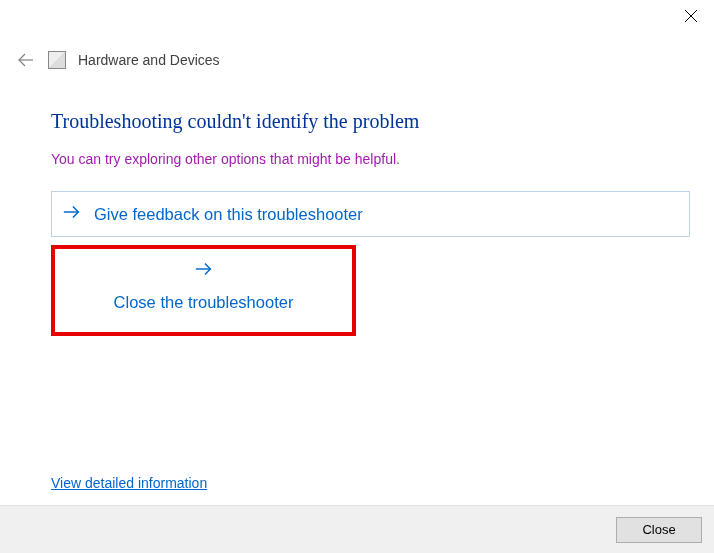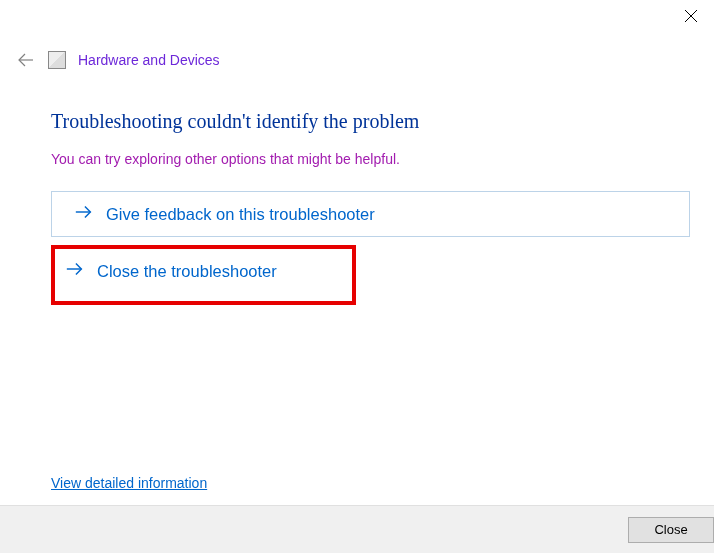--- a/index.html
+++ b/index.html
@@ -37,21 +37,21 @@
       cursor: pointer;
     }
     .back-btn svg { stroke: #808080; stroke-width: 1.2; fill: none; }
     .header-icon {
       width: 18px; height: 18px;
       border: 1px solid #888;
       background: linear-gradient(135deg, #eee 50%, #ddd 50%);
     }
     .header-title {
       font-size: 14px;
-      color: #6d28d9;
+      color: #404040;
     }
     .content {
       position: absolute;
       top: 110px; left: 51px; right: 24px;
     }
     .main-heading {
       font-size: 20px;
       color: #003399;
       font-weight: 400;
       margin-bottom: 18px;
@@ -59,21 +59,21 @@
     }
     .sub-text {
       font-size: 14px;
       color: #a21caf;
       margin-bottom: 24px;
     }
     .option-row {
       display: flex;
       align-items: center;
       gap: 12px;
-      padding: 12px 22px;
+      padding: 12px 10px;
       cursor: pointer;
     }
     .option-row.boxed {
       border: 1px solid #bcd3e8;
     }
     .option-arrow svg {
       width: 20px; height: 16px;
       stroke: #0066cc; stroke-width: 1.6; fill: none;
     }
     .option-text {
@@ -81,39 +81,41 @@
       color: #0066cc;
     }
     .highlight-box {
       border: 4px solid #e60000;
       margin-top: 8px;
       padding: 6px 2px 14px 2px;
       width: 305px;
     }
     .highlight-box .option-row {
       padding: 6px 8px;
+      flex-direction: column;
     }
     .detailed-link {
       position: absolute;
       left: 51px;
       bottom: 62px;
       font-size: 14px;
       color: #0066cc;
       cursor: pointer;
       text-decoration: underline;
     }
     .footer {
       position: absolute;
       bottom: 0; left: 0; right: 0;
       height: 48px;
       background: #f0f0f0;
       border-top: 1px solid #e0e0e0;
       display: flex;
       justify-content: flex-end;
       align-items: center;
+      padding-right: 12px;
     }
     .footer-close-btn {
       width: 86px;
       height: 26px;
       background: #e1e1e1;
       border: 1px solid #adadad;
       font-size: 13px;
       color: #000;
       display: flex;
       align-items: center;

